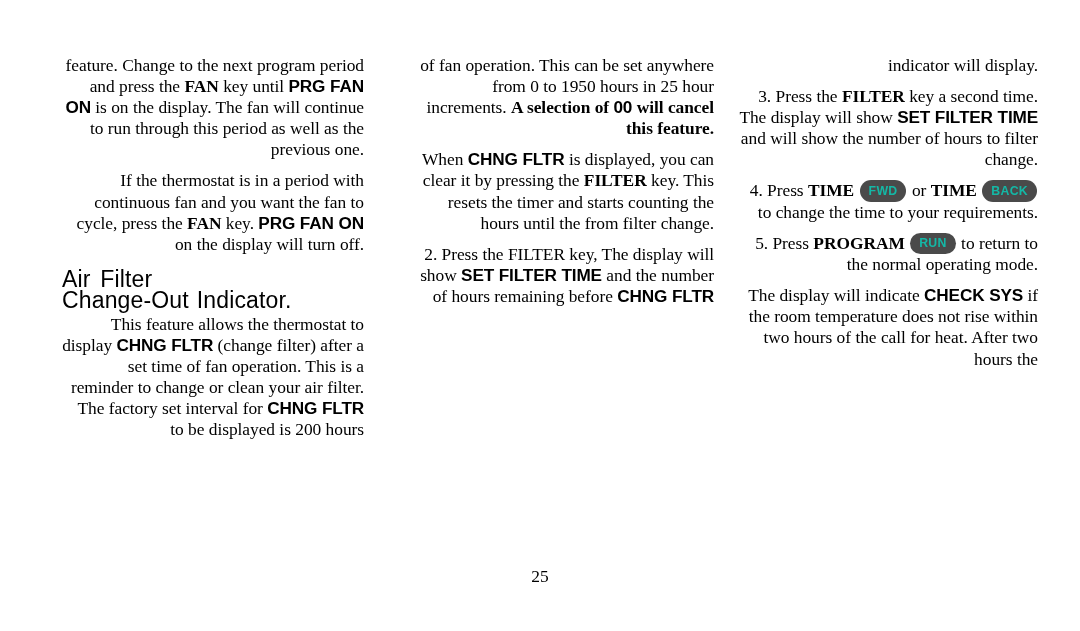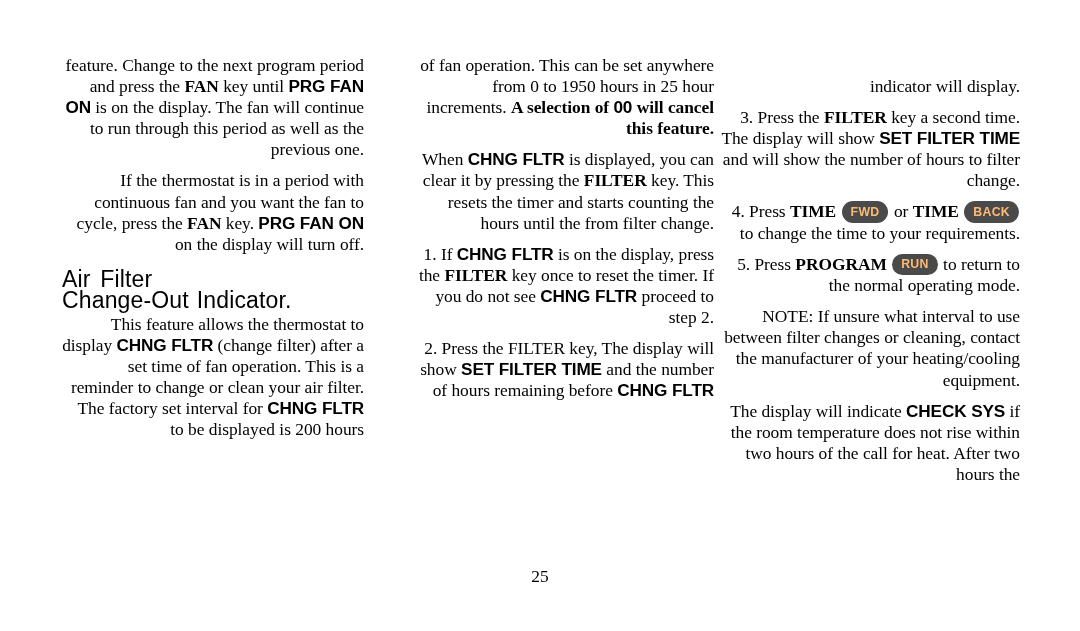--- a/index.html
+++ b/index.html
@@ -23,21 +23,21 @@
     inset: 0;
   }
 
   .column {
     position: absolute;
     top: 55px;
     width: 302px;
   }
   .col-1 { left: 62px; }
   .col-2 { left: 412px; }
-  .col-3 { left: 718px; margin-top: 21px; }
+  .col-3 { left: 736px; }
 
   p.para {
     margin: 0 0 10px 0;
     font-size: 17.4px;
     line-height: 21.1px;
     text-align: right;
     font-family: "Liberation Serif", "DejaVu Serif", serif;
     letter-spacing: -0.05px;
     word-spacing: 0.1px;
   }
@@ -66,21 +66,21 @@
     line-height: 21.5px;
     letter-spacing: 0.15px;
     word-spacing: 3.2px;
   }
   h2.heading .hl2 { display: block; word-spacing: 1.4px; }
 
   
   .pill {
     display: inline-block;
     background: #4a4a4a;
-    color: #fdba74;
+    color: #14b8a6;
     font-family: "Liberation Sans", "DejaVu Sans", sans-serif;
     font-weight: bold;
     font-size: 12.3px;
     letter-spacing: 0.3px;
     line-height: 1;
     padding: 4.2px 9px 4.6px 9px;
     border-radius: 11px;
     vertical-align: 2px;
     margin: 0 1px;
     white-space: nowrap;
@@ -114,37 +114,35 @@
 
   </div>
 
   <div class="column col-2">
 
     <p class="para"><span>of fan operation. This can be set anywhere from 0 to 1950 hours in 25 hour increments. </span><span class="kb">A selection of </span><span class="lcd">00</span><span class="kb"> will cancel this feature.</span></p>
 
     <p class="para"><span>When </span><span class="lcd">CHNG FLTR</span><span> is displayed, you can clear it by pressing the </span><span class="kb">FILTER</span><span> key. This resets the timer and starts counting the hours until the from filter change.</span></p>
 
 
-    <p class="para"><span>1. If </span><span class="lcd">CHNG FLTR</span><span> is on the display, press the </span><span class="kb">FILTER</span><span> key once to reset the timer. If you do not see </span><span class="lcd">CHNG FLTR</span><span> proceed to step 2.</span></p>
 
     <p class="para tight"><span>2. Press the FILTER key, The display will show </span><span class="lcd">SET FILTER TIME</span><span> and the number of hours remaining before </span><span class="lcd">CHNG FLTR</span></p>
 
   </div>
 
   <div class="column col-3">
 
     <p class="para"><span>indicator will display.</span></p>
 
     <p class="para"><span>3. Press the </span><span class="kb">FILTER</span><span> key a second time. The display will show </span><span class="lcd">SET FILTER TIME</span><span> and will show the number of hours to filter change.</span></p>
 
     <p class="para"><span>4. Press </span><span class="kb">TIME</span> <span class="pill">FWD</span><span> or </span><span class="kb">TIME</span> <span class="pill">BACK</span><span> to change the time to your requirements.</span></p>
 
     <p class="para"><span>5. Press </span><span class="kb">PROGRAM</span> <span class="pill">RUN</span><span> to return to the normal operating mode.</span></p>
 
-    <p class="para"><span>NOTE: If unsure what interval to use between filter changes or cleaning, contact the manufacturer of your heating/cooling equipment.</span></p>
 
 
     <p class="para tight"><span>The display will indicate </span><span class="lcd">CHECK SYS</span><span> if the room temperature does not rise within two hours of the call for heat. After two hours the</span></p>
 
   </div>
 
   <div class="page-number">25</div>
 
 </div>
 

